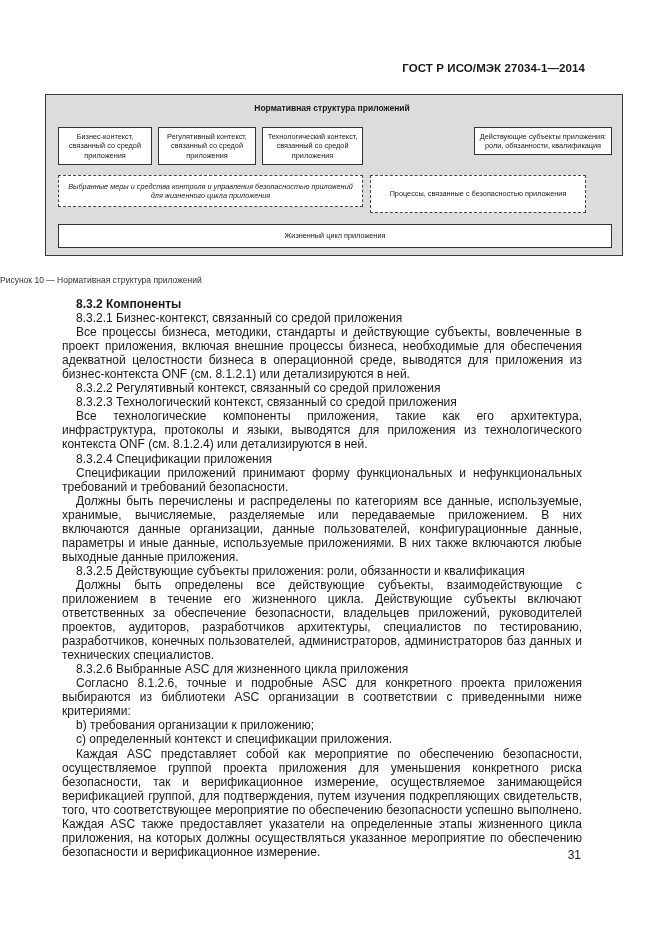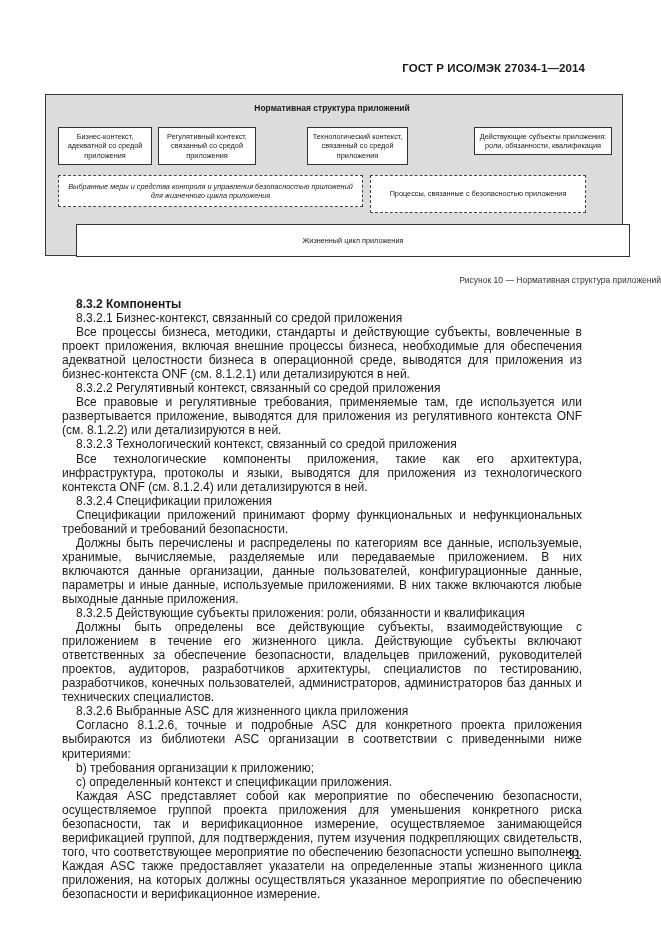--- a/index.html
+++ b/index.html
@@ -19,22 +19,22 @@
     position: absolute; left: 0; right: 4px; top: 8px; text-align: center;
     font-size: 8.5px; font-weight: bold;
   }
   .box {
     position: absolute; background: #ffffff; border: 1px solid #333;
     box-sizing: border-box; display: flex; align-items: center; justify-content: center;
     text-align: center; font-size: 7.3px; line-height: 9.5px; padding: 0 3px;
   }
   .box.dashed { border: 1.5px dashed #444; }
   .caption {
-    position: absolute; left: 0; right: 0; top: 275px; text-align: right;
-    font-size: 8.5px; color: #333; margin-left: 28px;
+    position: absolute; left: 0; right: 0; top: 275px; text-align: left;
+    font-size: 8.5px; color: #333;
   }
   .content {
     position: absolute; left: 62px; top: 297px; width: 520px;
     font-size: 12px; line-height: 14.05px;
   }
   .content p { margin: 0; text-align: justify; text-indent: 14px; }
   .content p.nojust { text-align: left; }
   .content .h { font-weight: bold; }
   .page-num {
     position: absolute; right: 80px; top: 848px; font-size: 12px;
@@ -42,52 +42,51 @@
 </style>
 </head>
 <body>
 
 <div class="std-header">ГОСТ Р ИСО/МЭК 27034-1—2014</div>
 
 <div class="figure">
   <div class="fig-title">Нормативная структура приложений</div>
 
   <div class="box" style="left:12px; top:32px; width:94px; height:38px;">
-      <span>Бизнес-контекст, адекватной со средой приложения</span>
+      <span>Бизнес-контекст, связанный со средой приложения</span>
     </div>
   <div class="box" style="left:112px; top:32px; width:98px; height:38px;">
       <span>Регулятивный контекст, связанный со средой приложения</span>
     </div>
-  <div class="box" style="left:216px; top:32px; width:101px; height:38px;margin-left:45px;">
+  <div class="box" style="left:216px; top:32px; width:101px; height:38px;">
       <span>Технологический контекст, связанный со средой приложения</span>
     </div>
   <div class="box" style="left:428px; top:32px; width:138px; height:28px;">
       <span>Действующие субъекты приложения: роли, обязанности, квалификация</span>
     </div>
 
   <div class="box dashed" style="left:12px; top:80px; width:305px; height:32px;font-style:italic;">
       <span>Выбранные меры и средства контроля и управления безопасностью приложений для жизненного цикла приложения</span>
     </div>
   <div class="box dashed" style="left:324px; top:80px; width:216px; height:38px;">
       <span>Процессы, связанные с безопасностью приложения</span>
     </div>
 
-  <div class="box" style="left:12px; top:129px; width:554px; height:33px;margin-left:18px;">
+  <div class="box" style="left:12px; top:129px; width:554px; height:24px;">
       <span>Жизненный цикл приложения</span>
     </div>
 </div>
 
 <div class="caption">Рисунок 10 — Нормативная структура приложений</div>
 
 <div class="content">
   <p class="h nojust">8.3.2 Компоненты</p>
   <p class="nojust">8.3.2.1 Бизнес-контекст, связанный со средой приложения</p>
   <p>Все процессы бизнеса, методики, стандарты и действующие субъекты, вовлеченные в проект приложения, включая внешние процессы бизнеса, необходимые для обеспечения адекватной целостности бизнеса в операционной среде, выводятся для приложения из бизнес-контекста ONF (см. 8.1.2.1) или детализируются в ней.</p>
   <p class="nojust">8.3.2.2 Регулятивный контекст, связанный со средой приложения</p>
-  <p>Все правовые и регулятивные требования, применяемые там, где используется или развертывается приложение, выводятся для приложения из регулятивного контекста ONF (см. 8.1.2.2) или детализируются в ней.</p>
   <p class="nojust">8.3.2.3 Технологический контекст, связанный со средой приложения</p>
   <p>Все технологические компоненты приложения, такие как его архитектура, инфраструктура, протоколы и языки, выводятся для приложения из технологического контекста ONF (см. 8.1.2.4) или детализируются в ней.</p>
   <p class="nojust">8.3.2.4 Спецификации приложения</p>
   <p>Спецификации приложений принимают форму функциональных и нефункциональных требований и требований безопасности.</p>
   <p>Должны быть перечислены и распределены по категориям все данные, используемые, хранимые, вычисляемые, разделяемые или передаваемые приложением. В них включаются данные организации, данные пользователей, конфигурационные данные, параметры и иные данные, используемые приложениями. В них также включаются любые выходные данные приложения.</p>
   <p class="nojust">8.3.2.5 Действующие субъекты приложения: роли, обязанности и квалификация</p>
   <p>Должны быть определены все действующие субъекты, взаимодействующие с приложением в течение его жизненного цикла. Действующие субъекты включают ответственных за обеспечение безопасности, владельцев приложений, руководителей проектов, аудиторов, разработчиков архитектуры, специалистов по тестированию, разработчиков, конечных пользователей, администраторов, администраторов баз данных и технических специалистов.</p>
   <p class="nojust">8.3.2.6 Выбранные ASC для жизненного цикла приложения</p>
   <p>Согласно 8.1.2.6, точные и подробные ASC для конкретного проекта приложения выбираются из библиотеки ASC организации в соответствии с приведенными ниже критериями:</p>
   <p class="nojust">b) требования организации к приложению;</p>

